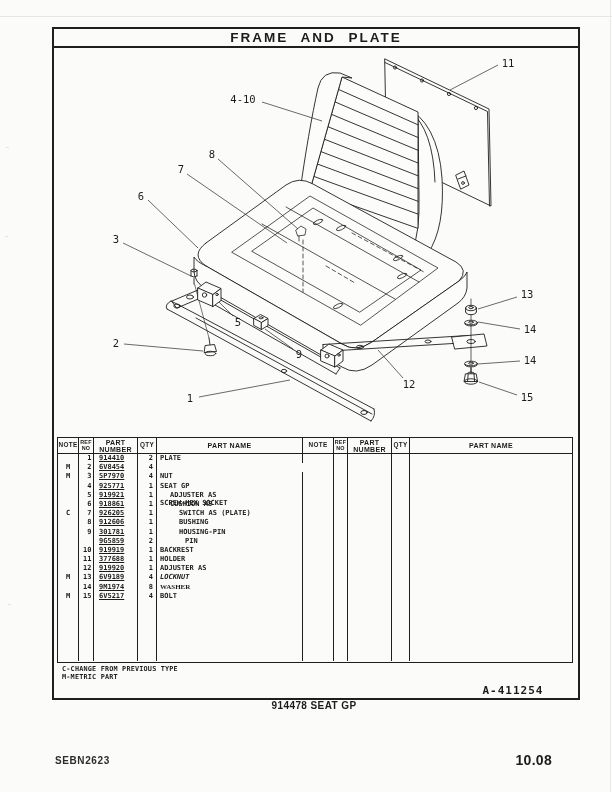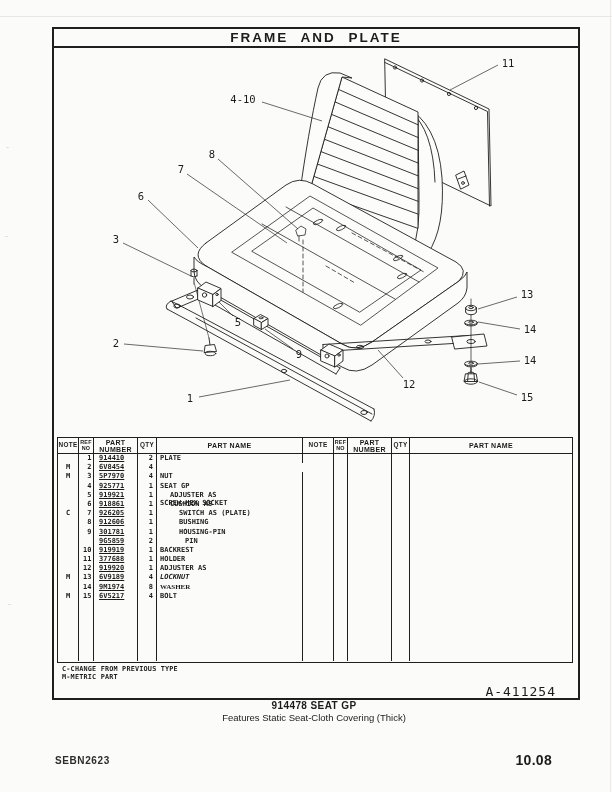--- a/index.html
+++ b/index.html
@@ -58,22 +58,22 @@
   .cell.c3,.cell.c8{text-align:right;padding-right:3px;}
   .cell.c4,.cell.c9{padding-left:3px;}
   .cell.c9{border-right:none;}
 
   .table-notes{
     position:absolute;left:62px;top:665px;
     font-family:"DejaVu Sans Mono", monospace;font-weight:bold;
     font-size:6.8px;line-height:8px;letter-spacing:0.2px;white-space:pre;
   }
   .doc-num{
-    position:absolute;left:470px;top:684px;width:86px;text-align:right;
-    font-family:"DejaVu Sans Mono", monospace;font-weight:normal;font-size:13px;letter-spacing:1px;
+    position:absolute;left:470px;top:684px;width:86px;text-align:center;
+    font-family:"DejaVu Sans Mono", monospace;font-weight:bold;font-size:11px;letter-spacing:1px;
   }
 
   .caption{
     position:absolute;left:52px;top:700px;width:524px;text-align:center;
     font-size:9.5px;line-height:11.5px;
   }
   .caption .l1{font-weight:bold;font-size:10px;letter-spacing:0.4px;}
 
   .footer-left{
     position:absolute;left:55px;top:755px;font-size:10px;font-weight:600;
@@ -458,17 +458,16 @@
     </div>
 </div>
 
 <div class="table-notes"><span>C-CHANGE FROM PREVIOUS TYPE</span>
 <span>M-METRIC PART</span></div>
 
 <div class="doc-num">A-411254</div>
 
 <div class="caption">
   <div class="l1">914478 SEAT GP</div>
-  <div class="l2">Features Static Seat-Cloth Covering (Thick)</div>
 </div>
 
 <div class="footer-left">SEBN2623</div>
 <div class="footer-right">10.08</div>
 
 </body></html>

